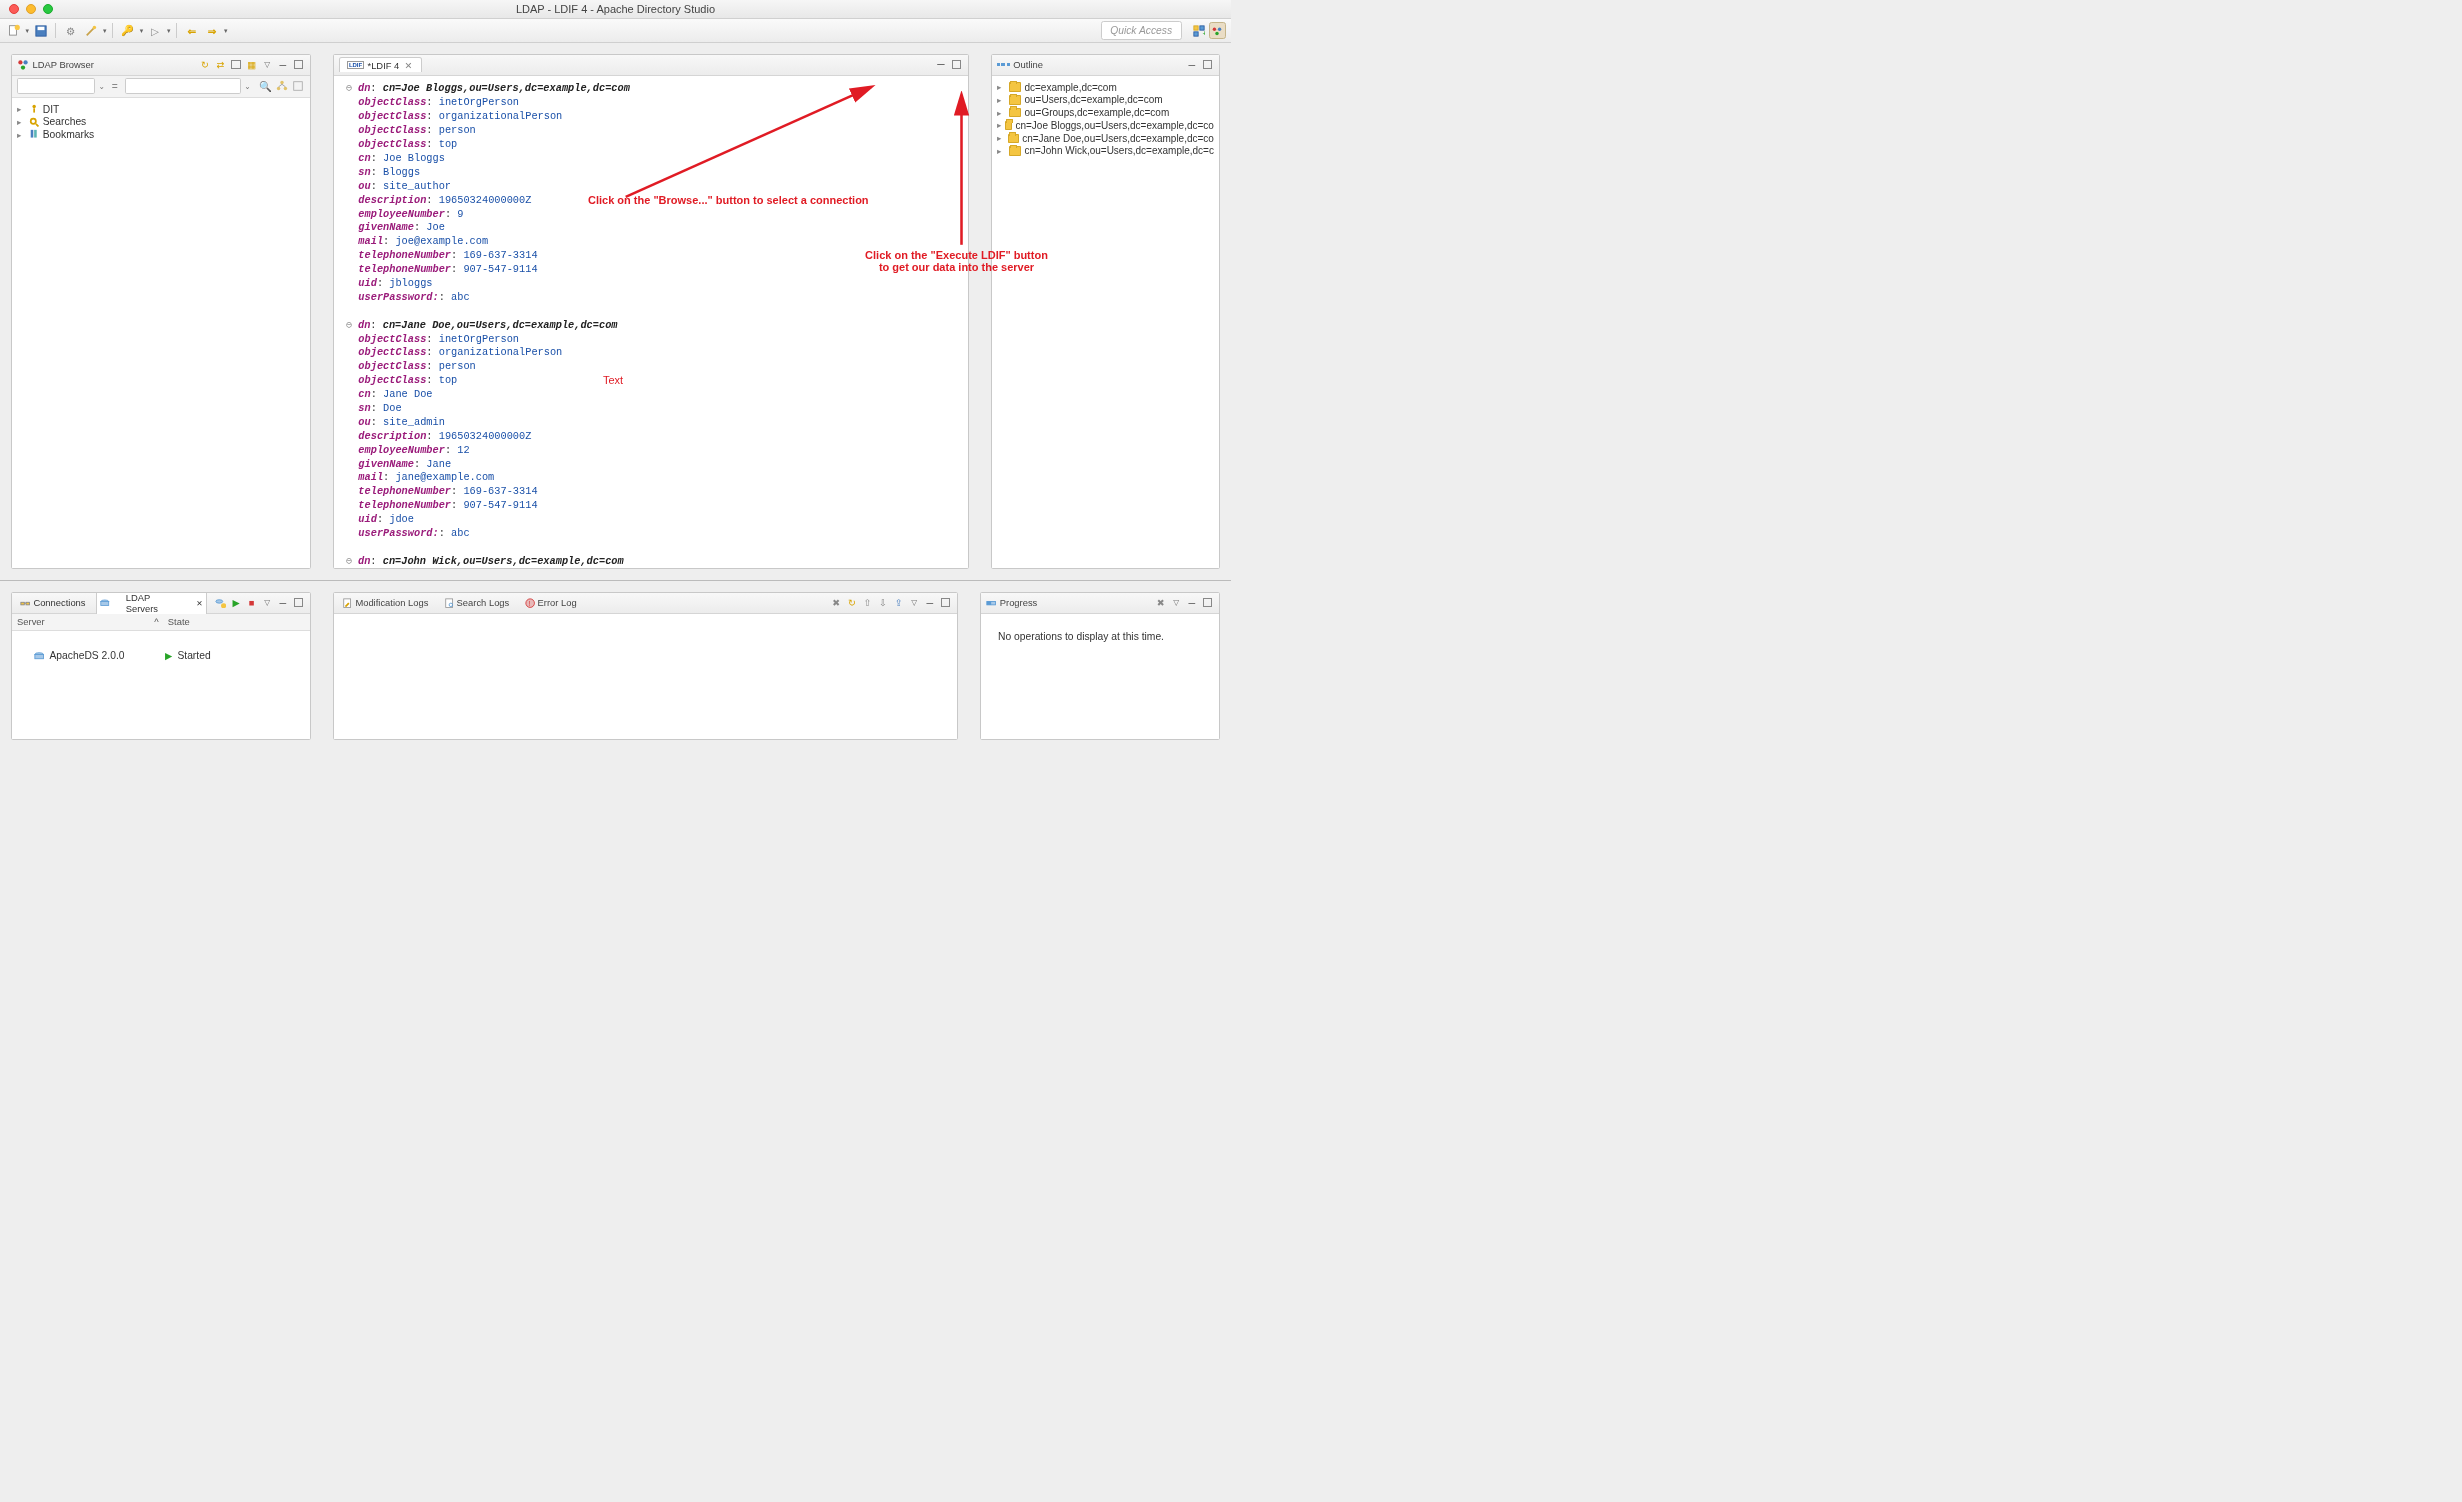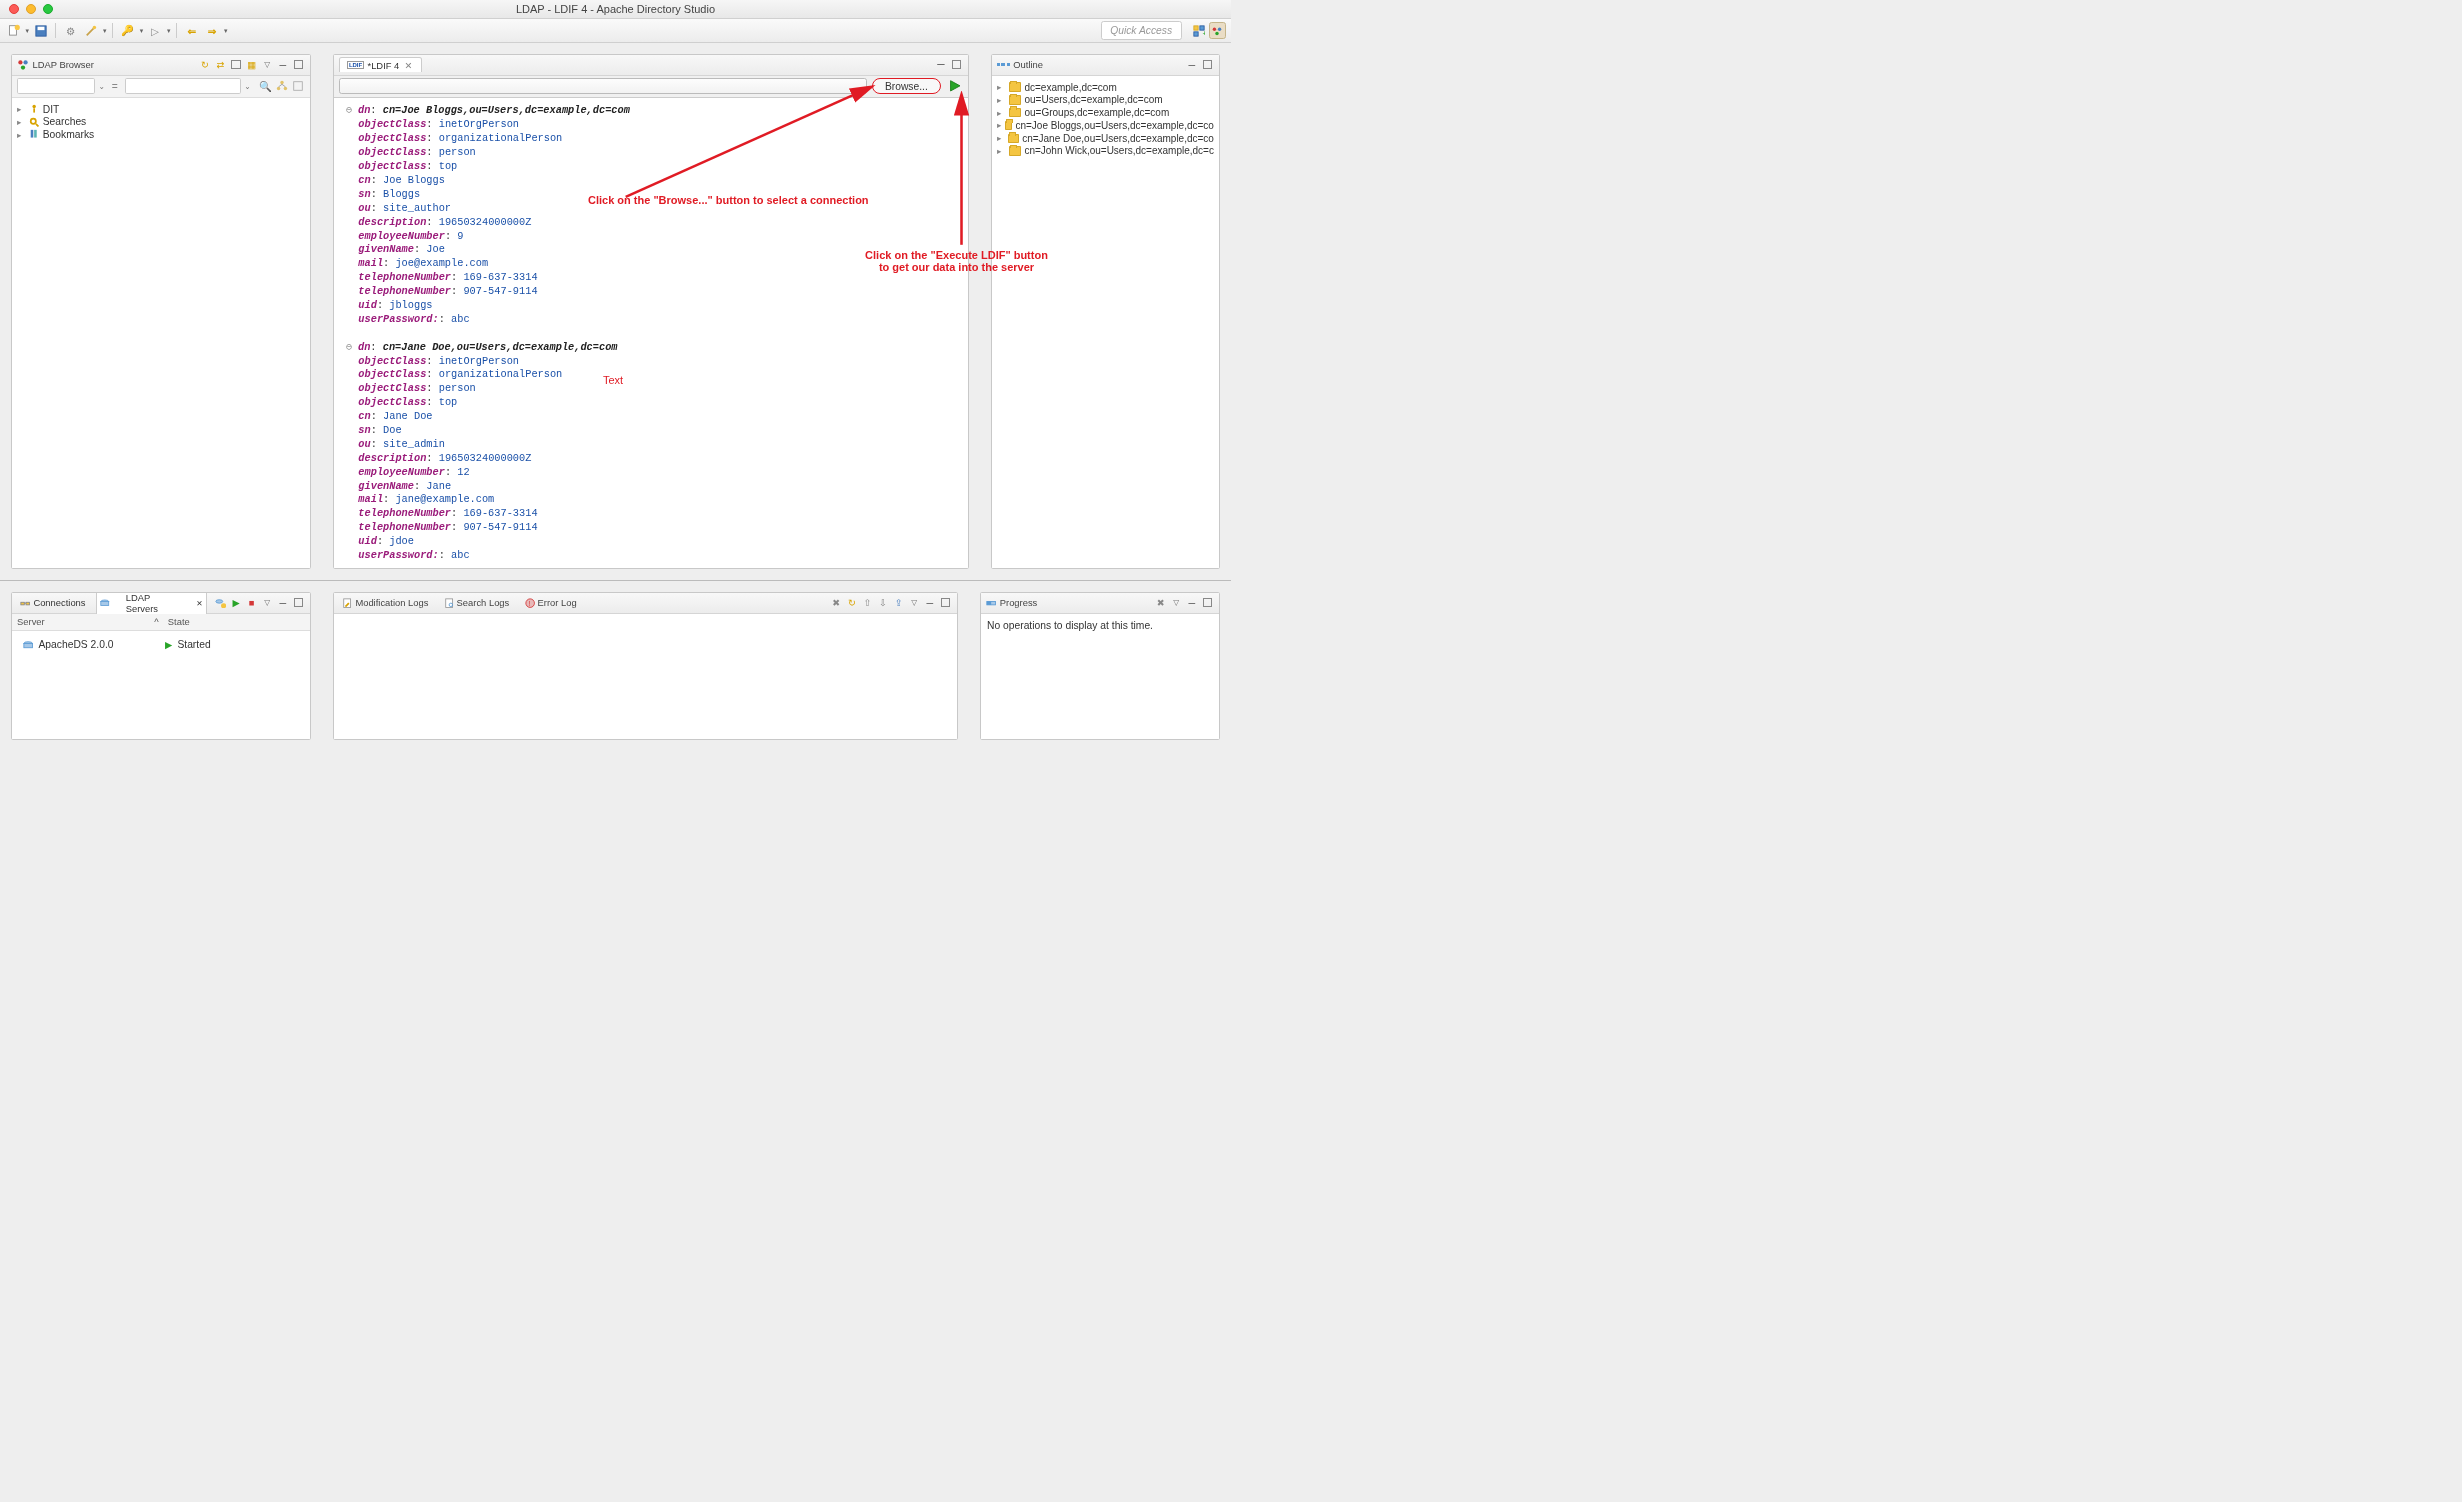--- a/index.html
+++ b/index.html
@@ -97,21 +97,21 @@
 .folder-icon { width:12px; height:9.4px; background:#f4c542; border:0.9px solid #d6a828; border-radius:0.9px; display:inline-block; position:relative;}
 .folder-icon:before { content:""; position:absolute; top:-2.6px; left:0; width:5.1px; height:2.6px; background:#f4c542; border:0.9px solid #d6a828; border-bottom:none; border-radius:0.9px 0.9px 0 0;}
 .annotation {
   position:absolute; color:#e01b24; font-weight:bold; font-size:11px;
   z-index:200; pointer-events:none;
 }
 svg.anno-arrow { position:absolute; z-index:199; pointer-events:none;}
 .ldif-icon { font-size:6px; color:#1a50a8; font-weight:bold; border:0.9px solid #999; padding:0 0.9px; background:#fff;}
 .play-green { color:#28a428; font-size:9.4px;}
 .outline-tree .tree-item { font-size:10px;}
-.panel-body-white { flex:1; background:#fff; overflow:auto; padding:6px;}
+.panel-body-white { flex:1; background:#fff; overflow:auto; padding:17px;}
 .grey-icon { color:#888;}
 .tiny-sq { width:9.4px; height:9.4px; border:0.9px solid #888;}
 .conn-tabs { display:flex; align-items:center; gap:6.9px;}
 .conn-tab { display:flex; align-items:center; gap:2.6px; padding:1.7px 3.4px; font-size:9.4px;}
 .conn-tab.active { background:#fff; border:0.9px solid #ccc; border-bottom:none; border-radius:2.6px 2.6px 0 0;gap:16px;}
 .log-tabs { display:flex; align-items:center; gap:8.6px; }
 .log-tab { display:flex; align-items:center; gap:2.6px; font-size:9.4px; color:#444; padding:1.7px 3.4px;}
 .outline-icon-sq { display:inline-flex; gap:0.9px;}
 .outline-icon-sq span { width:3.4px; height:3.4px; background:#5b9bd5; display:inline-block;}
 .drop-arrow { font-size:6.9px; color:#666;}
@@ -263,29 +263,20 @@
           <span class="ldif-icon">LDIF</span>
           <span>*LDIF 4</span>
           <span class="close-x">✕</span>
         </div>
         <div class="spacer" style="flex:1"></div>
         <div class="panel-icons">
           <div class="mini-btn">─</div>
           <div class="mini-btn">
               <div class="tiny-sq"></div>
             </div>
-        </div>
-      </div>
-      <div class="editor-toolbar-row">
-        <div class="conn-field"></div>
-        <button class="browse-btn">Browse...</button>
-        <div class="exec-btn">
-          <svg width="13.7" height="13.7" viewBox="0 0 16 16">
-              <polygon points="3,2 14,8 3,14" fill="#28a428" stroke="#167a16"></polygon>
-            </svg>
         </div>
       </div>
       <div class="editor-body" id="editor-body">
           <div class="code-line"><span class="fold">⊖</span><span class="kw">dn</span>: <span class="dn-val">cn=Joe Bloggs,ou=Users,dc=example,dc=com</span></div>
           <div class="code-line">  <span class="kw">objectClass</span>: <span class="val">inetOrgPerson</span></div>
           <div class="code-line">  <span class="kw">objectClass</span>: <span class="val">organizationalPerson</span></div>
           <div class="code-line">  <span class="kw">objectClass</span>: <span class="val">person</span></div>
           <div class="code-line">  <span class="kw">objectClass</span>: <span class="val">top</span></div>
           <div class="code-line">  <span class="kw">cn</span>: <span class="val">Joe Bloggs</span></div>
           <div class="code-line">  <span class="kw">sn</span>: <span class="val">Bloggs</span></div>

